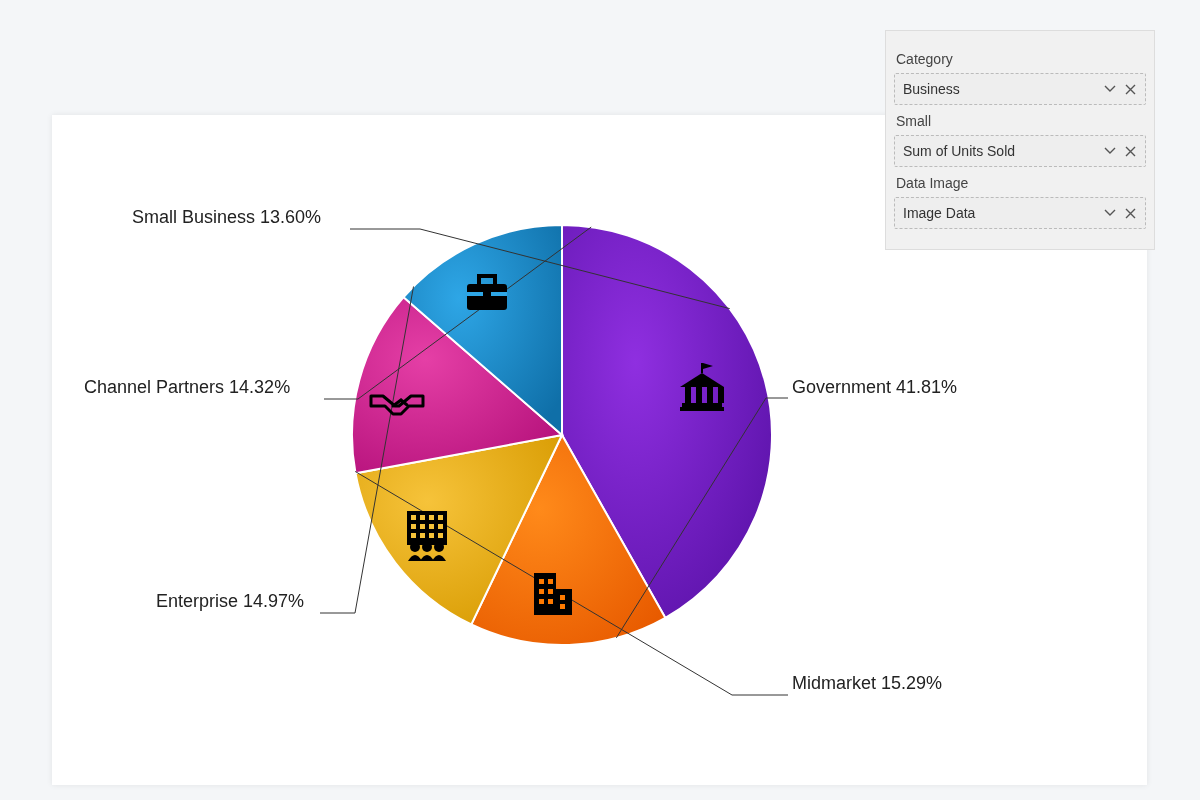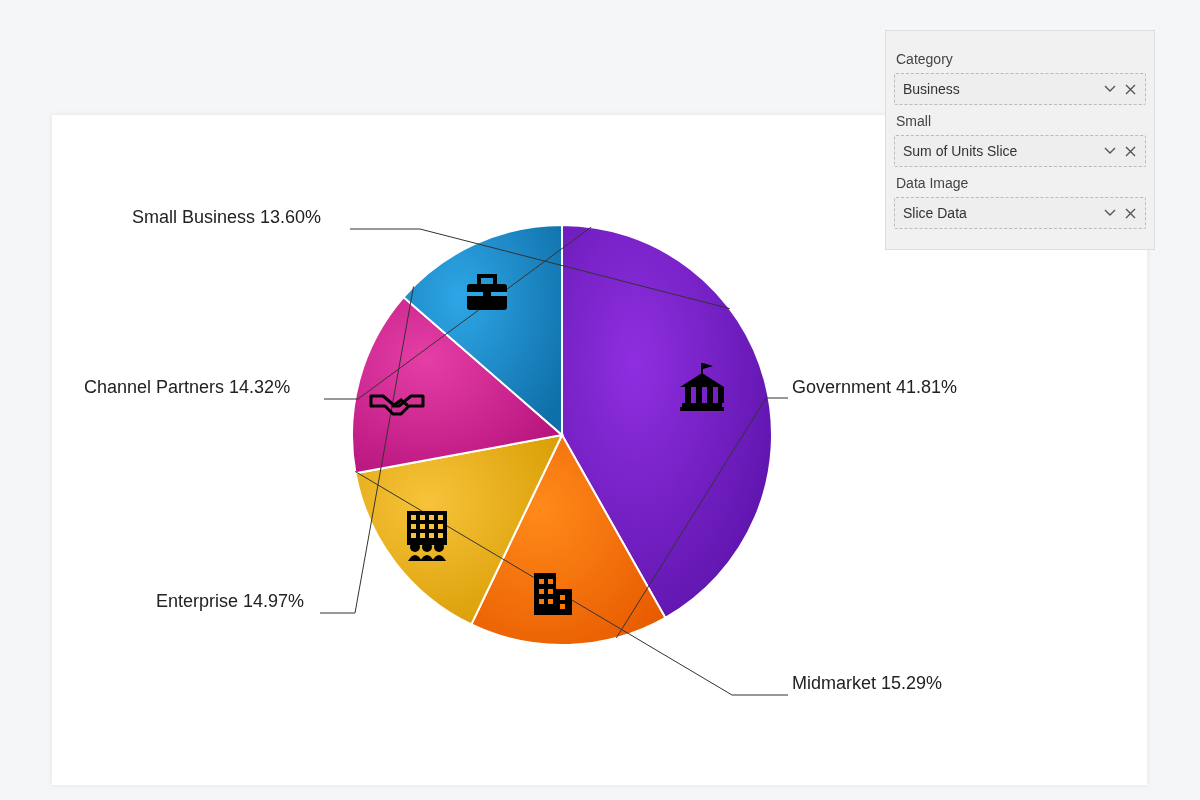--- a/index.html
+++ b/index.html
@@ -131,37 +131,37 @@
         </span>
       <span class="xbtn">
           <svg width="11" height="11" viewBox="0 0 11 11">
             <path d="M1 1 L10 10 M10 1 L1 10" stroke="#555" stroke-width="1.4"></path>
           </svg>
         </span>
     </span>
   </div>
   <div class="sec-label">Small</div>
   <div class="well">
-    <span class="txt">Sum of Units Slice</span>
+    <span class="txt">Sum of Units Sold</span>
     <span class="icons">
       <span class="chev">
           <svg width="12" height="12" viewBox="0 0 12 12">
             <path d="M1 3 L6 8 L11 3" fill="none" stroke="#555" stroke-width="1.4"></path>
           </svg>
         </span>
       <span class="xbtn">
           <svg width="11" height="11" viewBox="0 0 11 11">
             <path d="M1 1 L10 10 M10 1 L1 10" stroke="#555" stroke-width="1.4"></path>
           </svg>
         </span>
     </span>
   </div>
   <div class="sec-label">Data Image</div>
   <div class="well">
-    <span class="txt">Slice Data</span>
+    <span class="txt">Image Data</span>
     <span class="icons">
       <span class="chev">
           <svg width="12" height="12" viewBox="0 0 12 12">
             <path d="M1 3 L6 8 L11 3" fill="none" stroke="#555" stroke-width="1.4"></path>
           </svg>
         </span>
       <span class="xbtn">
           <svg width="11" height="11" viewBox="0 0 11 11">
             <path d="M1 1 L10 10 M10 1 L1 10" stroke="#555" stroke-width="1.4"></path>
           </svg>

